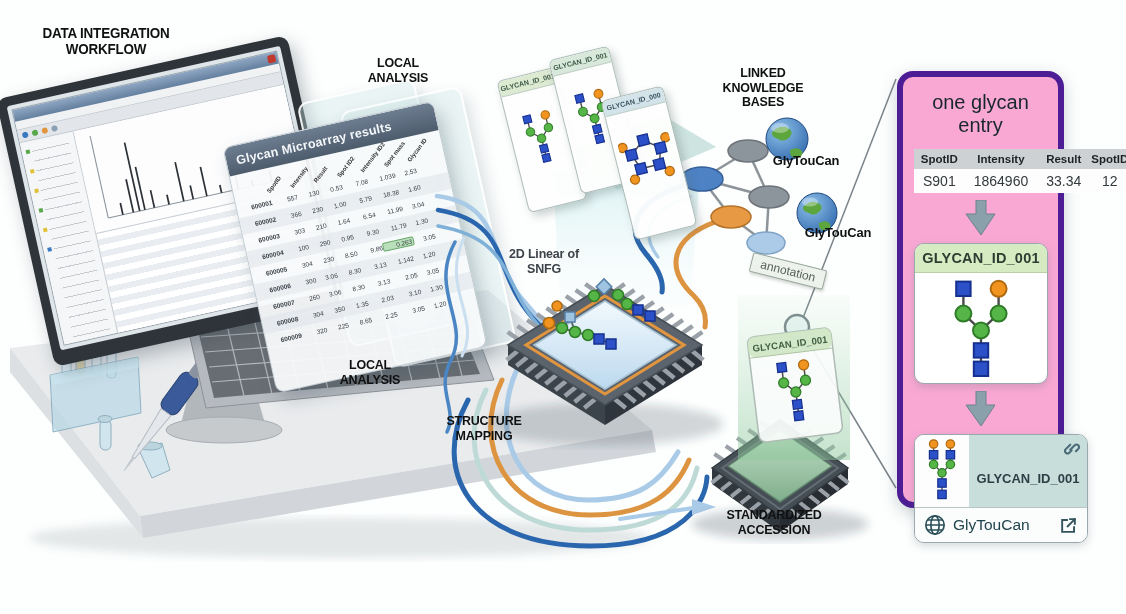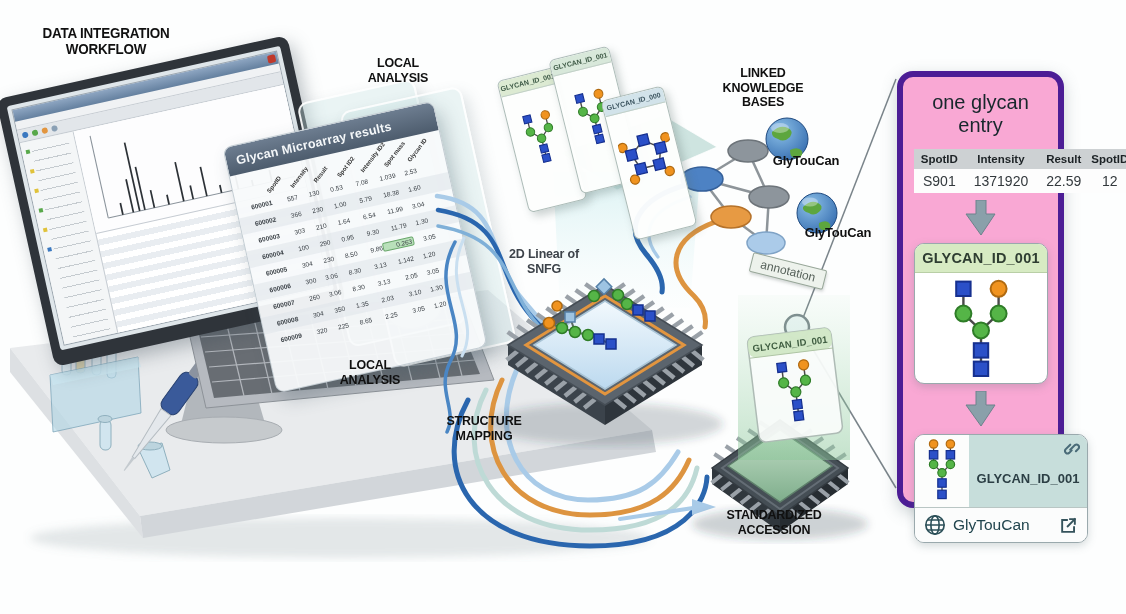--- a/index.html
+++ b/index.html
@@ -638,22 +638,22 @@
   <table class="entry-table">
     <tbody>
           <tr>
       <th>SpotID</th>
       <th>Intensity</th>
       <th>Result</th>
       <th>SpotID</th>
     </tr>
     <tr>
       <td>S901</td>
-      <td>1371920</td>
-      <td>22.59</td>
+      <td>1864960</td>
+      <td>33.34</td>
       <td>12</td>
     </tr>
   </tbody>
       </table>
 
   <svg class="down-arrow" width="34" height="36" viewBox="0 0 34 36">
     <path d="M12,0 h10 v14 h9 L17,35 2,14 h10 z" fill="#8aa0aa" stroke="#6d828c"></path>
   </svg>
 
   <div class="gcard-main">

